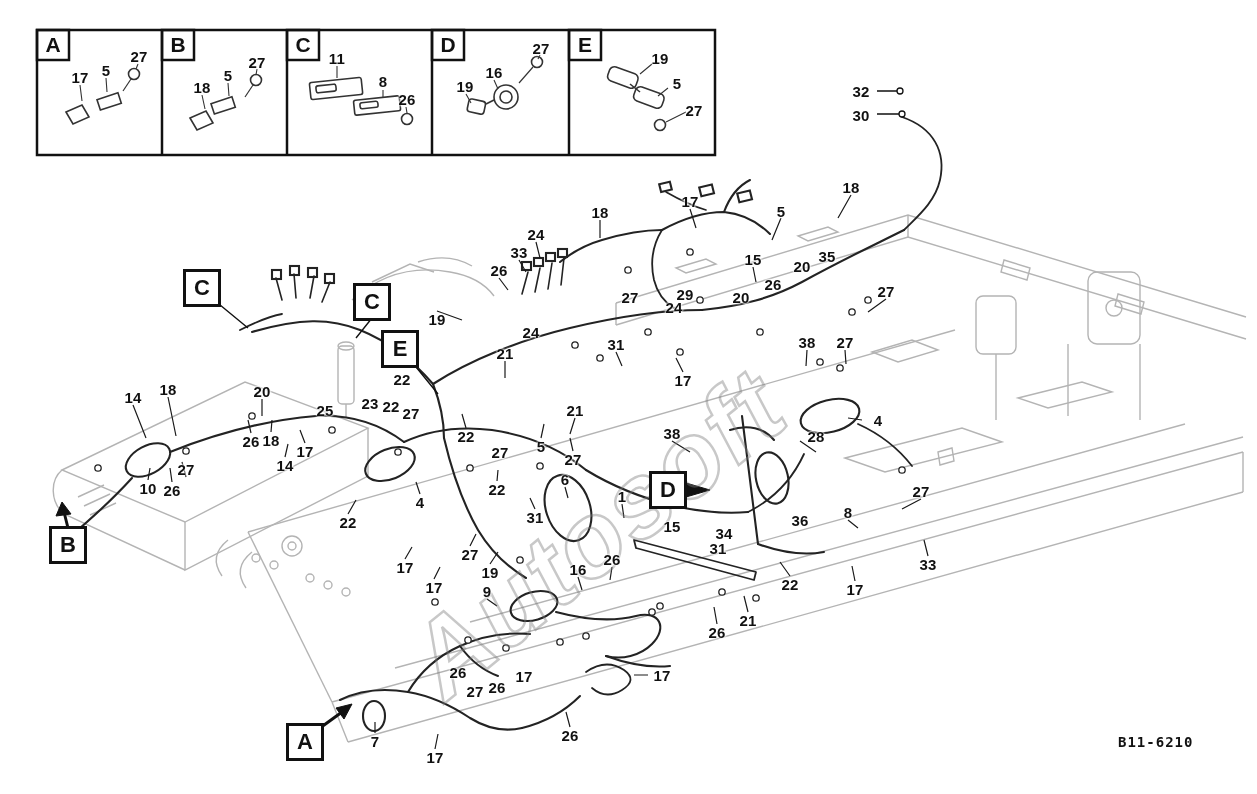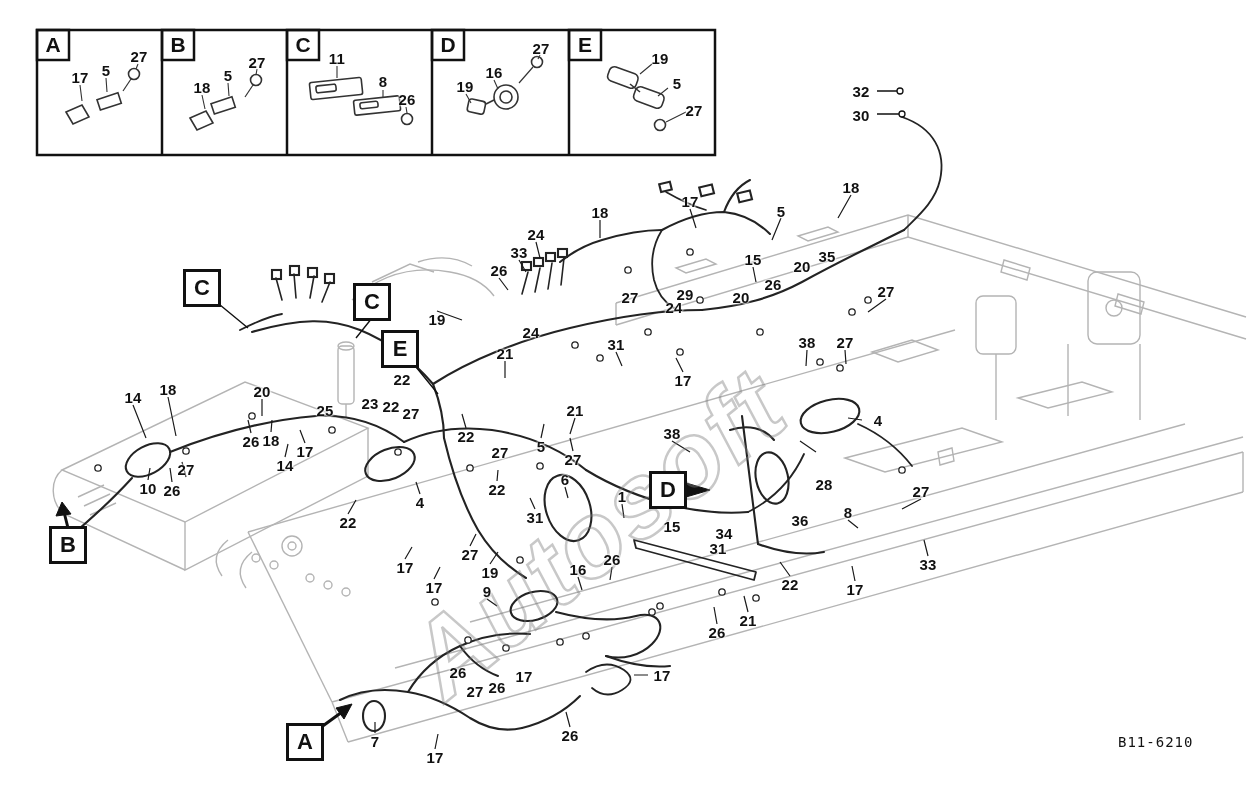--- a/index.html
+++ b/index.html
@@ -29,21 +29,21 @@
     position:absolute;left:385px;top:628px;
     transform:rotate(-39deg);transform-origin:0 0;
     font-size:105px;font-weight:700;font-style:italic;
     letter-spacing:2px;color:transparent;
     -webkit-text-stroke:2.5px rgba(125,125,125,.42);
     pointer-events:none;white-space:nowrap;
   }
   .drawing-number{
     position:absolute;left:1118px;top:734px;
     font-family:"DejaVu Sans Mono",monospace;
-    font-size:14px;font-weight:400;color:#111;letter-spacing:1px;
+    font-size:14px;font-weight:700;color:#111;letter-spacing:1px;
   }
 </style>
 </head>
 <body>
 
 <div class="stage" id="stage">
 
   <svg class="art" width="1257" height="794" viewBox="0 0 1257 794">
 
     <g stroke="#b4b4b4" stroke-width="1.4" fill="none">
@@ -290,21 +290,21 @@
     <div class="callout" style="left: 575px; top: 410px;">21</div>
     <div class="callout" style="left: 878px; top: 420px;">4</div>
     <div class="callout" style="left: 672px; top: 433px;">38</div>
     <div class="callout" style="left: 466px; top: 436px;">22</div>
     <div class="callout" style="left: 251px; top: 441px;">26</div>
     <div class="callout" style="left: 271px; top: 440px;">18</div>
     <div class="callout" style="left: 541px; top: 446px;">5</div>
     <div class="callout" style="left: 305px; top: 451px;">17</div>
     <div class="callout" style="left: 500px; top: 452px;">27</div>
     <div class="callout" style="left: 573px; top: 459px;">27</div>
-    <div class="callout" style="left: 816px; top: 484px; margin-left: 8px;">28</div>
+    <div class="callout" style="left: 816px; top: 436px;">28</div>
     <div class="callout" style="left: 285px; top: 465px;">14</div>
     <div class="callout" style="left: 186px; top: 469px;">27</div>
     <div class="callout" style="left: 565px; top: 479px;">6</div>
     <div class="callout" style="left: 148px; top: 488px;">10</div>
     <div class="callout" style="left: 497px; top: 489px;">22</div>
     <div class="callout" style="left: 172px; top: 490px;">26</div>
     <div class="callout" style="left: 921px; top: 491px;">27</div>
     <div class="callout" style="left: 622px; top: 496px;">1</div>
     <div class="callout" style="left: 420px; top: 502px;">4</div>
     <div class="callout" style="left: 848px; top: 512px;">8</div>

